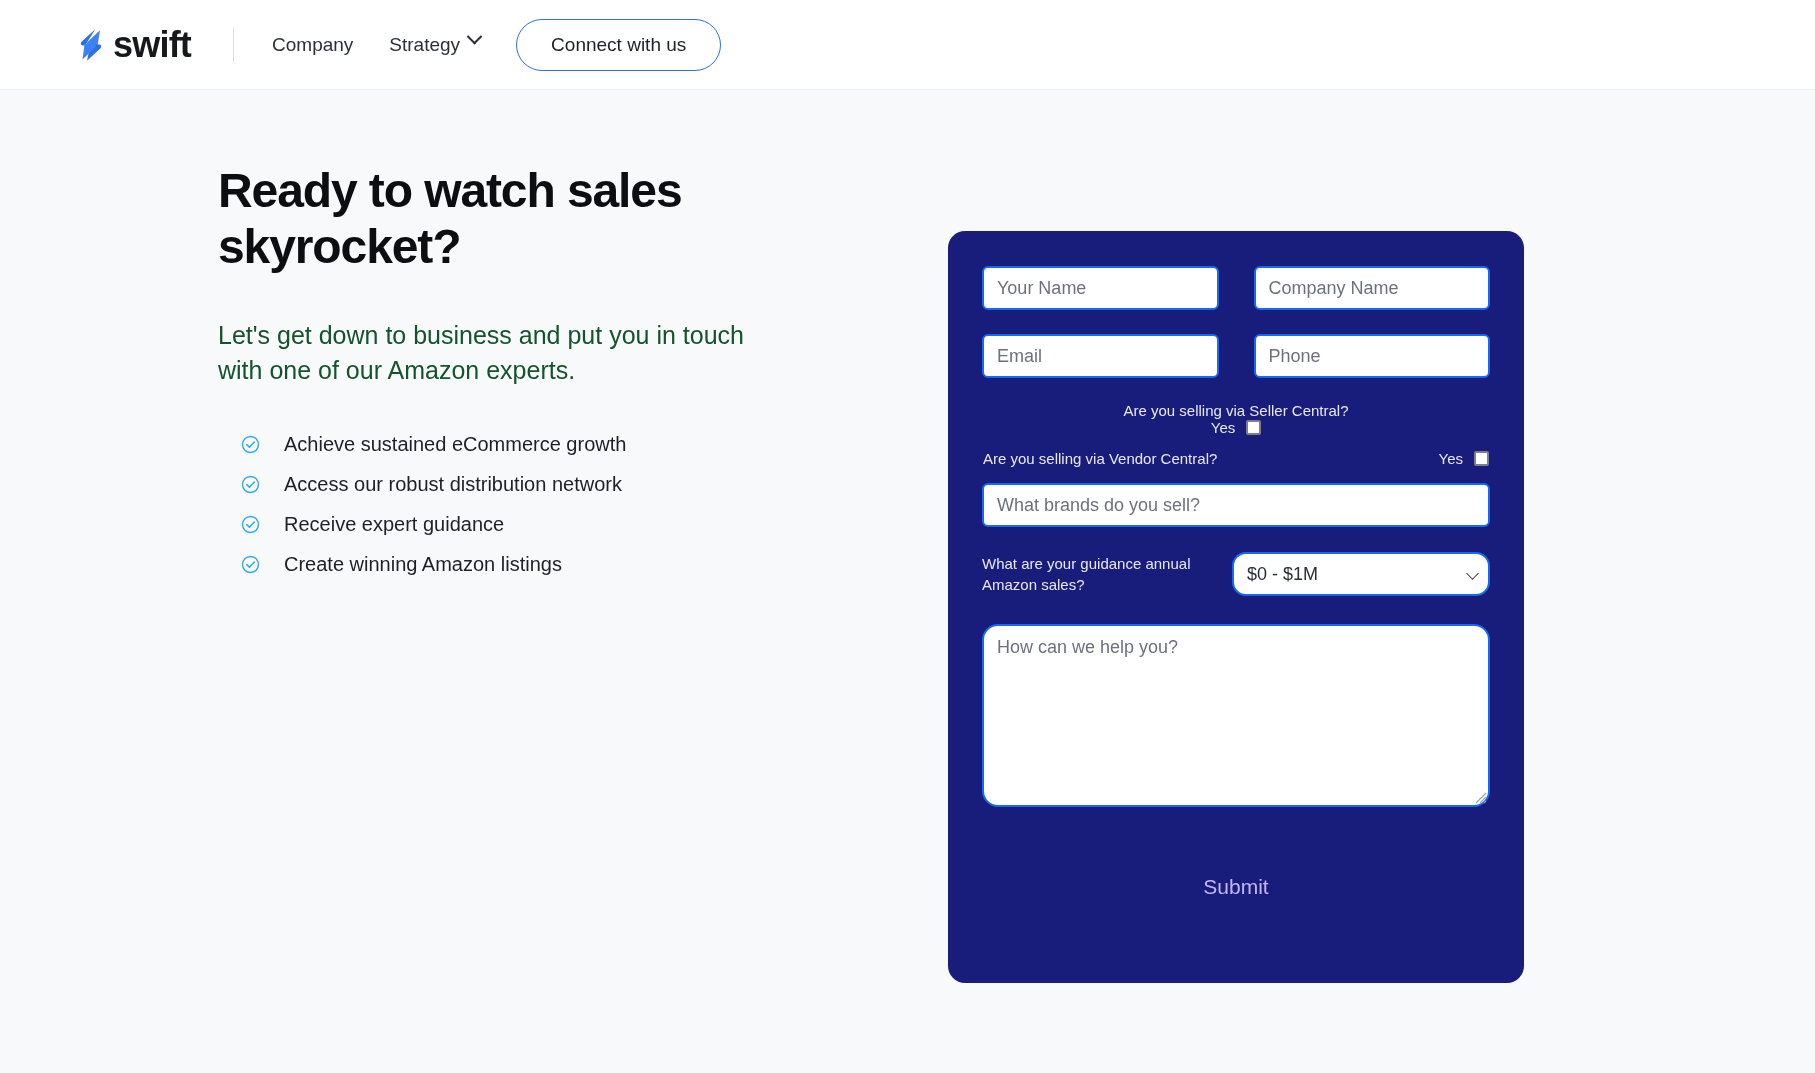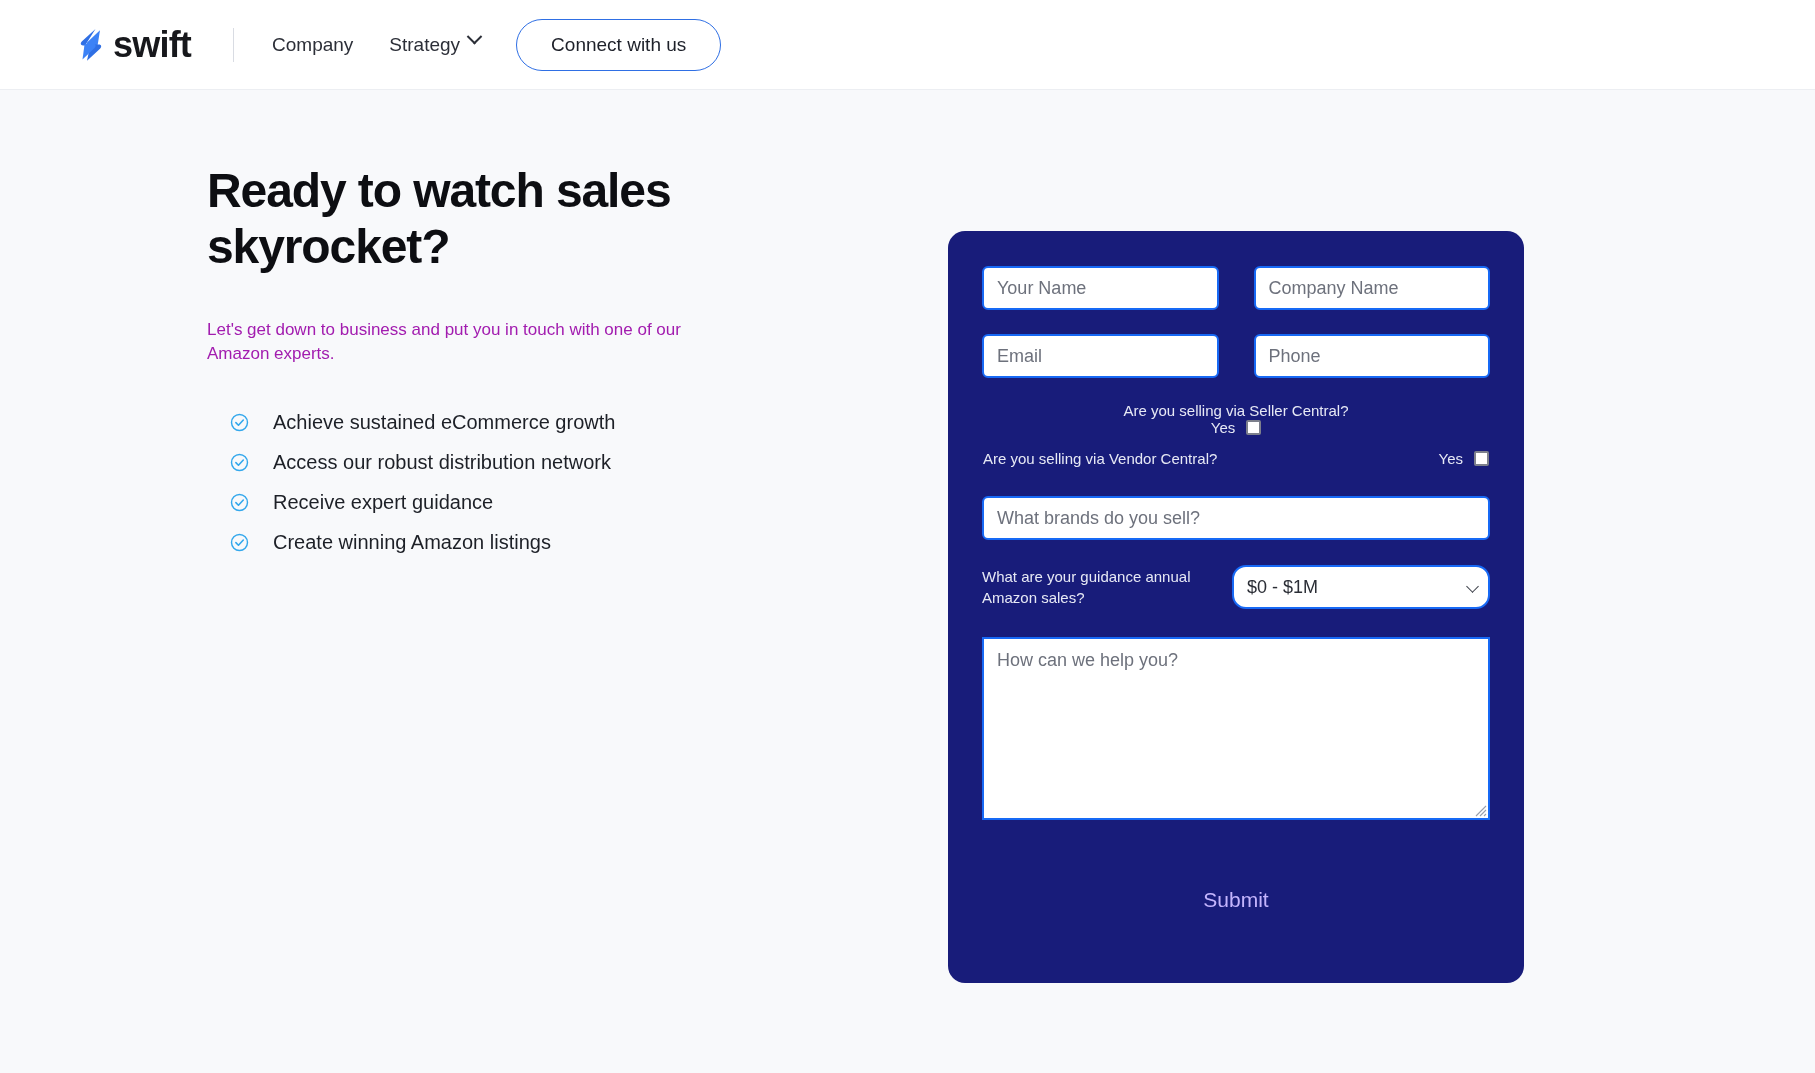--- a/index.html
+++ b/index.html
@@ -66,36 +66,36 @@
   .page {
     position: relative;
     width: 1815px;
     height: 983px;
     background: #f8f9fb;
   }
 
   
   .left-col {
     position: absolute;
-    left: 207px;
+    left: 218px;
     top: 73px;
     width: 580px;
   }
   .headline {
     font-size: 48px;
     font-weight: 700;
     color: #0d0e12;
     line-height: 1.16;
     letter-spacing: -1.1px;
     margin: 0 0 44px 0;
     max-width: 520px;
   }
   .subcopy {
-    font-size: 17px;
-    color: #a21caf;
+    font-size: 25px;
+    color: #14532d;
     line-height: 1.38;
     margin: 0 8px 46px 0;
     max-width: 530px;
   }
   .benefits { list-style: none; margin: 0; padding: 0 0 0 23px; }
   .benefit {
     display: flex;
     align-items: center;
     gap: 24px;
     margin-bottom: 17px;
@@ -144,21 +144,21 @@
   .yes-text { font-size: 15px; color: #e7e9f5; }
   .cbox {
     width: 15px; height: 15px;
     background: #ffffff;
     border: 2px solid #7d808c;
     border-radius: 2px;
     cursor: pointer;
     flex: none;
   }
 
-  .brands-wrap { margin-top: 29px; margin-bottom: 25px; }
+  .brands-wrap { margin-top: 16px; margin-bottom: 25px; }
   .sales-row {
     display: flex;
     align-items: center;
     justify-content: space-between;
     gap: 20px;
     margin-bottom: 28px;
   }
   .sales-label {
     font-size: 15px;
     color: #e7e9f5;
@@ -189,21 +189,21 @@
     border-bottom: 1.8px solid #3a3d46;
     transform: rotate(45deg);
     pointer-events: none;
   }
 
   .ta {
     width: 100%;
     height: 183px;
     background: #ffffff;
     border: 2px solid #1769f5;
-    border-radius: 0;
+    border-radius: 16px;
     padding: 11px 13px;
     font-size: 18px;
     color: #2b2e36;
     font-family: "Liberation Sans", sans-serif;
     outline: none;
     resize: none;
     display: block;
   }
   .ta::placeholder { color: #6d717c; }
   .ta-wrap { position: relative; }

